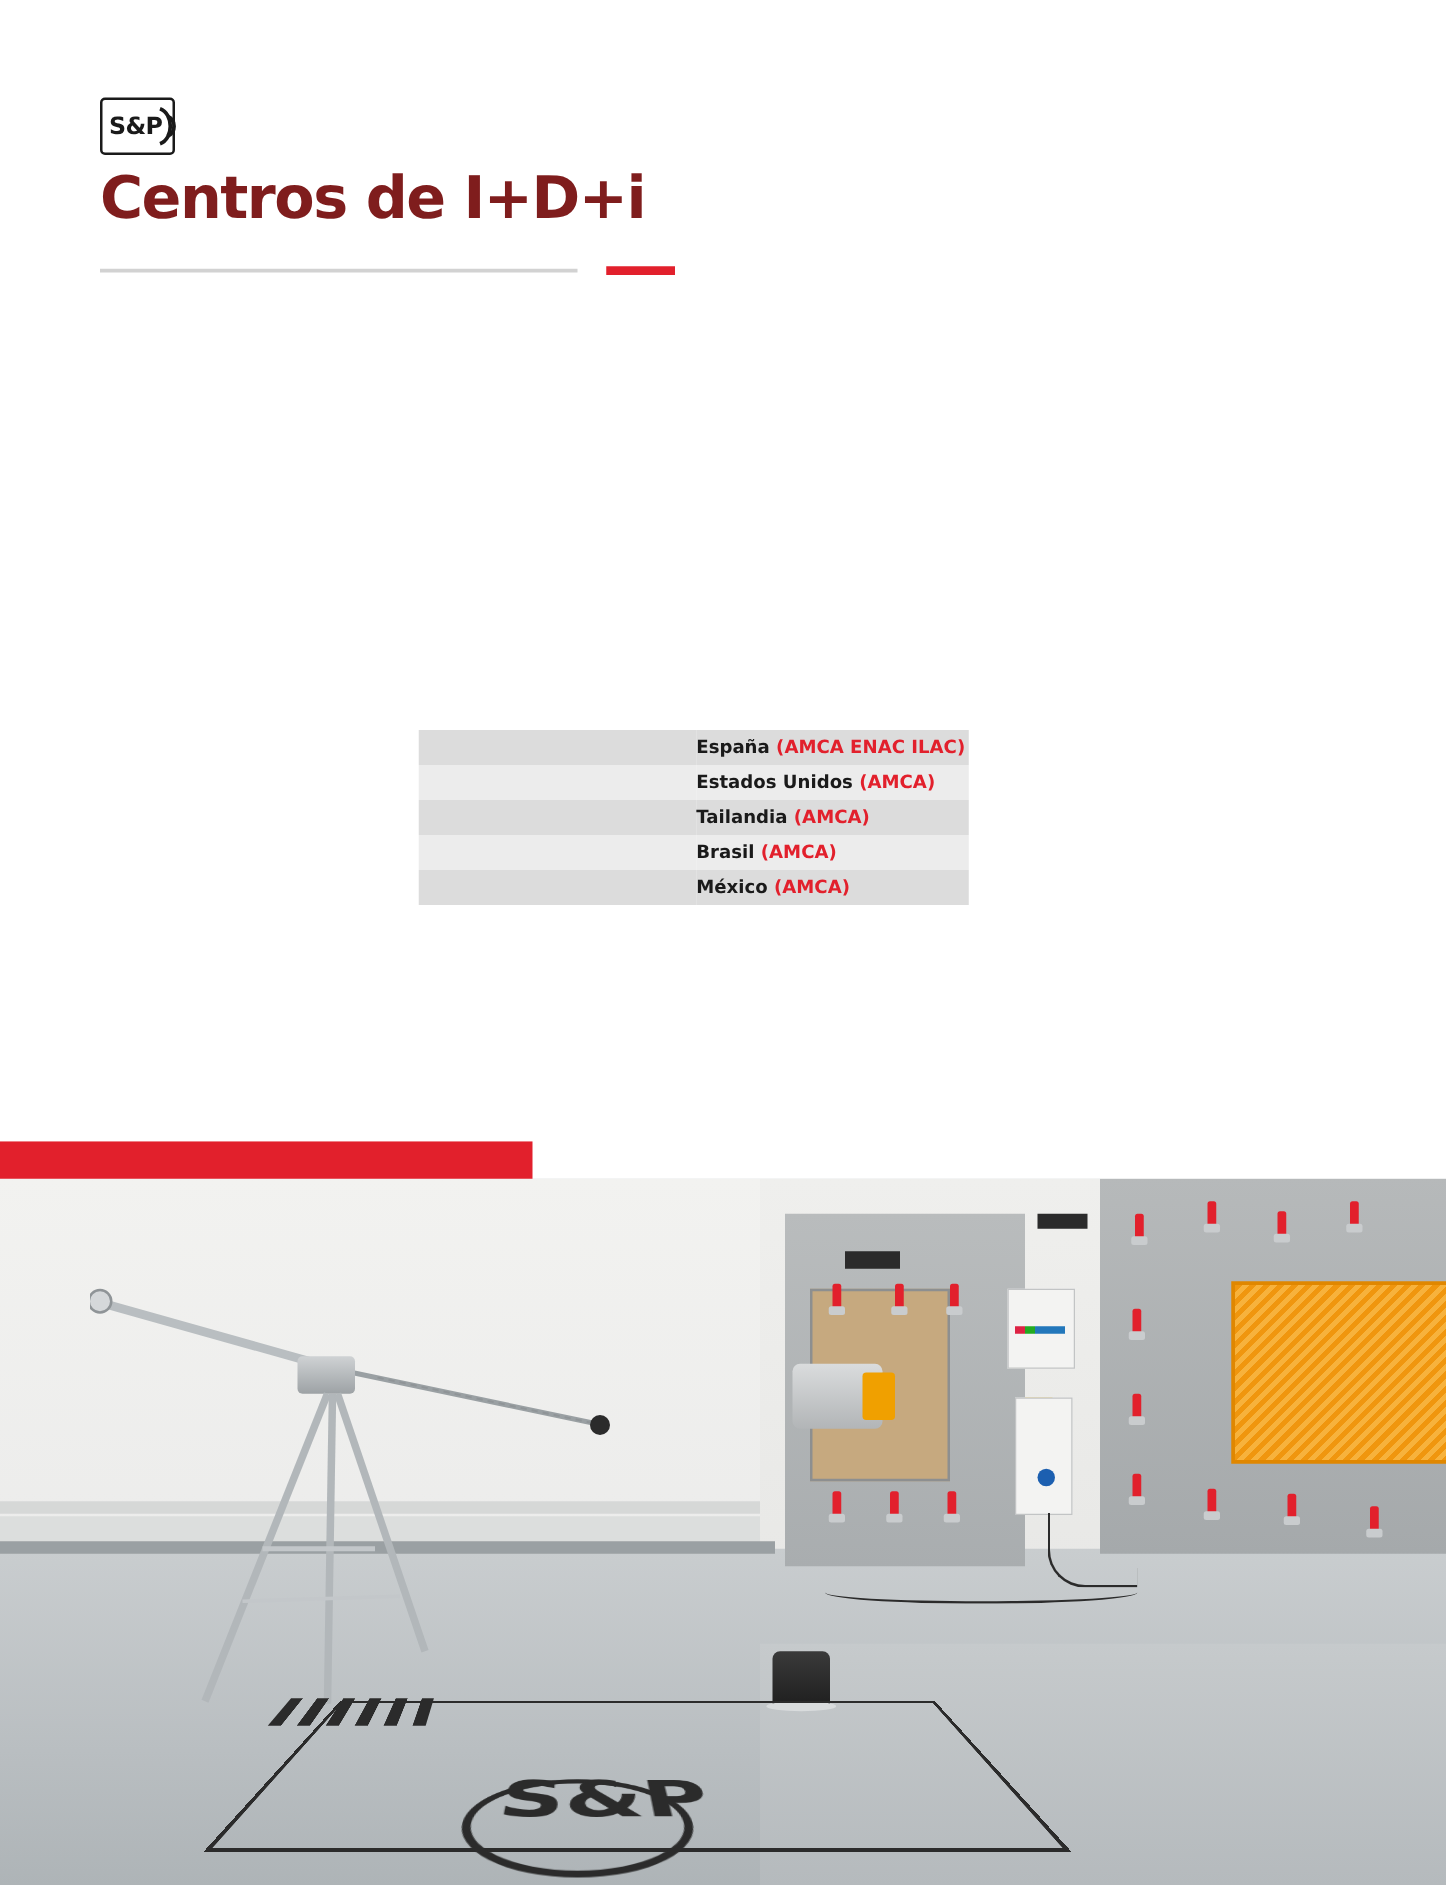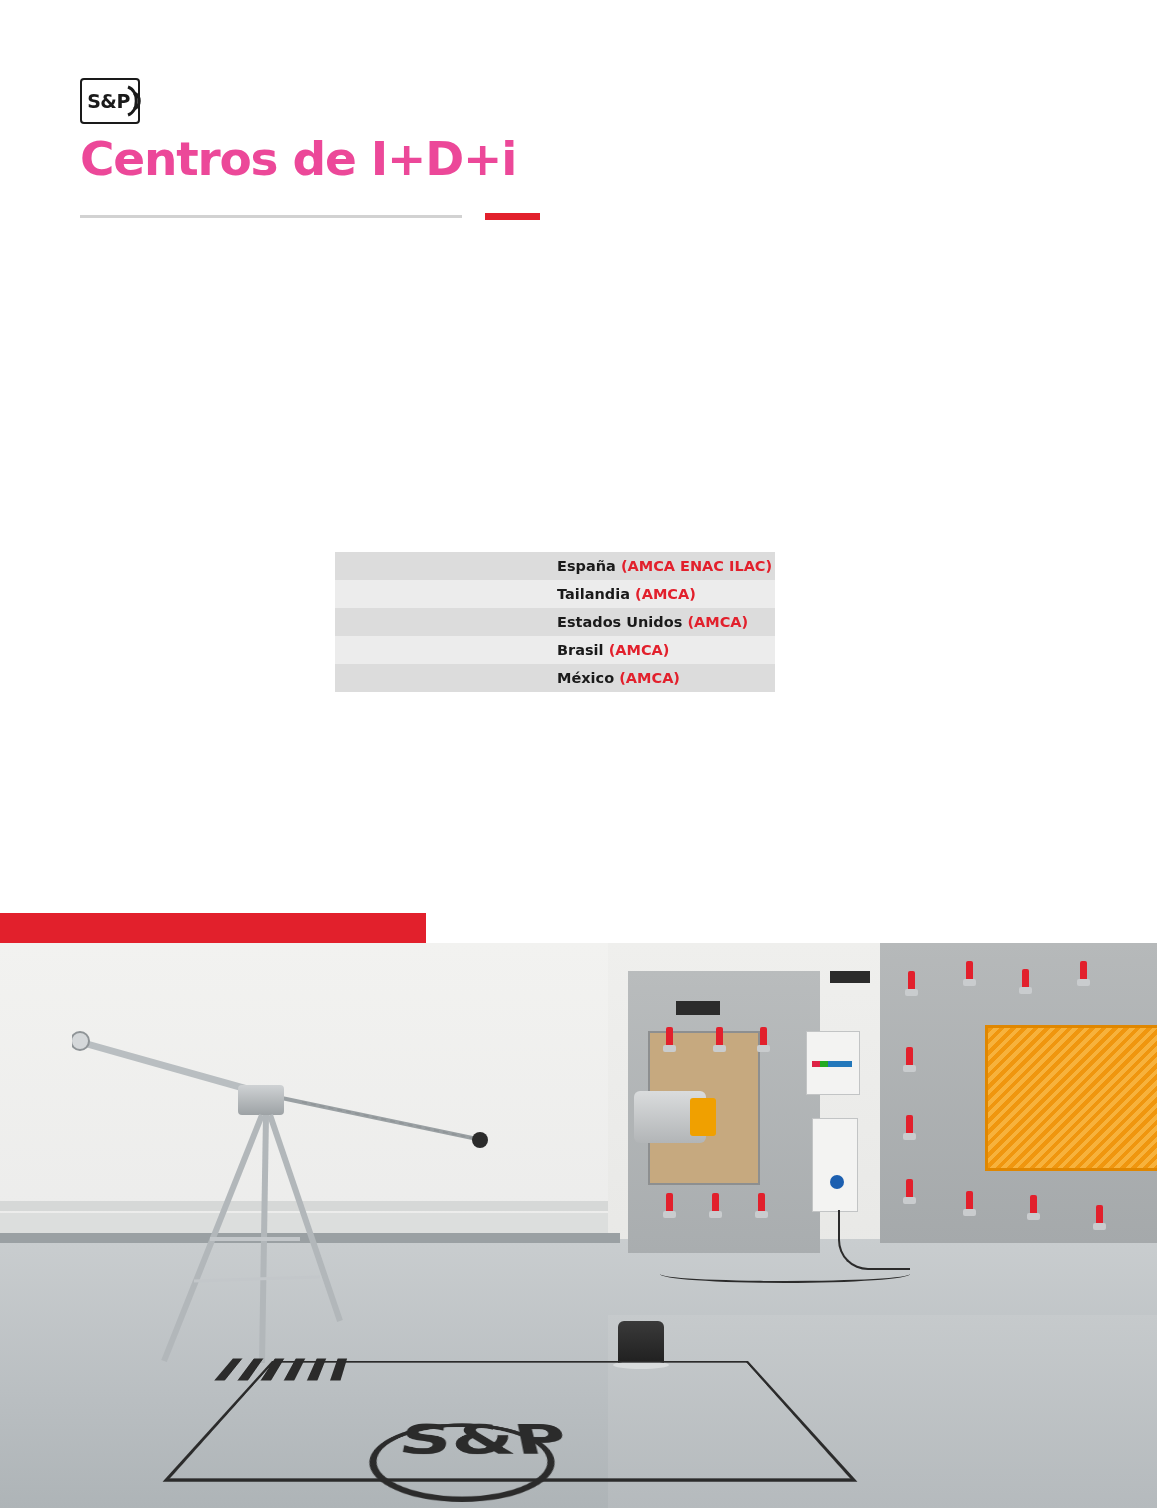--- a/index.html
+++ b/index.html
@@ -49,21 +49,21 @@
     top: 4px;
     width: 22px;
     height: 34px;
   }
   .page-title {
     margin-top: 10px;
     font-family: "DejaVu Sans", sans-serif;
     font-size: 47px;
     font-weight: bold;
     letter-spacing: -1.2px;
-    color: #ec4899;
+    color: #7f1d1d;
     line-height: 1.05;
   }
   .title-rule {
     margin-top: 10px;
     width: 382px;
     height: 3px;
     background: #d2d2d2;
     position: relative;
   }
   .title-rule .accent {
@@ -72,21 +72,21 @@
     top: -2px;
     width: 55px;
     height: 7px;
     background: #e2202c;
   }
 
   
   .cert-table {
     position: absolute;
     left: 335px;
-    top: 552px;
+    top: 584px;
     width: 440px;
     border-collapse: collapse;
   }
   .cert-table tr {
     height: 28px;
   }
   .cert-table td {
     padding: 0;
     vertical-align: middle;
   }
@@ -295,28 +295,28 @@
     <tr>
       <td class="cert-cell-blank"></td>
       <td class="cert-cell-label">
         <span>España</span>
         <span class="acc">(AMCA ENAC ILAC)</span>
       </td>
     </tr>
     <tr>
       <td class="cert-cell-blank"></td>
       <td class="cert-cell-label">
-        <span>Tailandia</span>
+        <span>Estados Unidos</span>
         <span class="acc">(AMCA)</span>
       </td>
     </tr>
     <tr>
       <td class="cert-cell-blank"></td>
       <td class="cert-cell-label">
-        <span>Estados Unidos</span>
+        <span>Tailandia</span>
         <span class="acc">(AMCA)</span>
       </td>
     </tr>
     <tr>
       <td class="cert-cell-blank"></td>
       <td class="cert-cell-label">
         <span>Brasil</span>
         <span class="acc">(AMCA)</span>
       </td>
     </tr>

